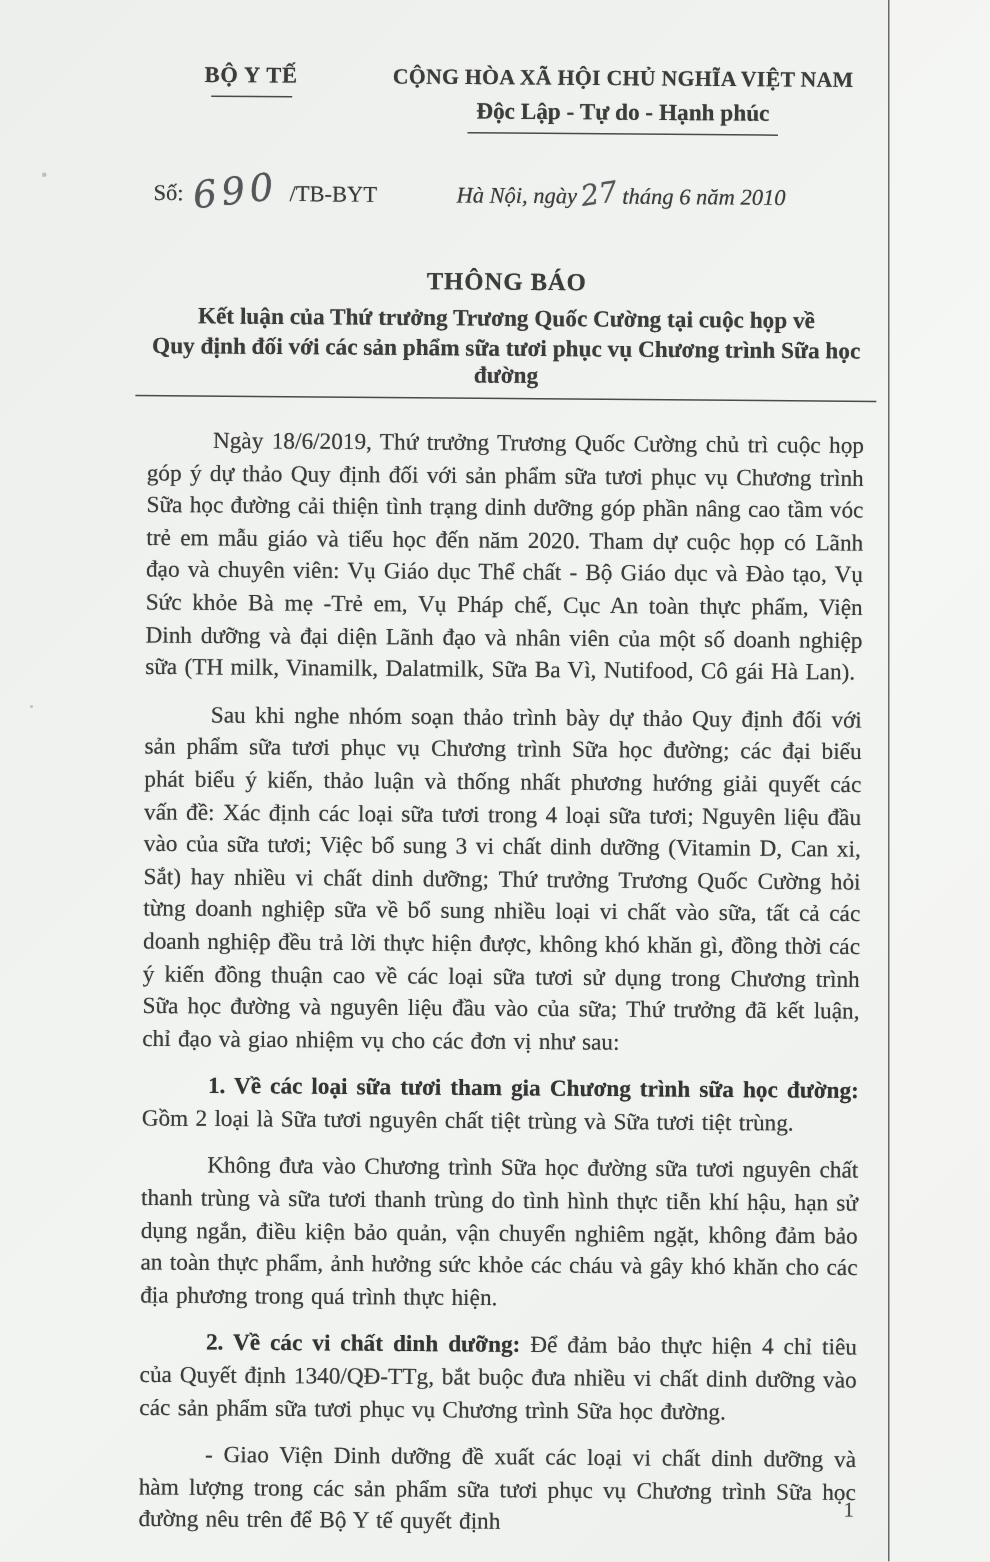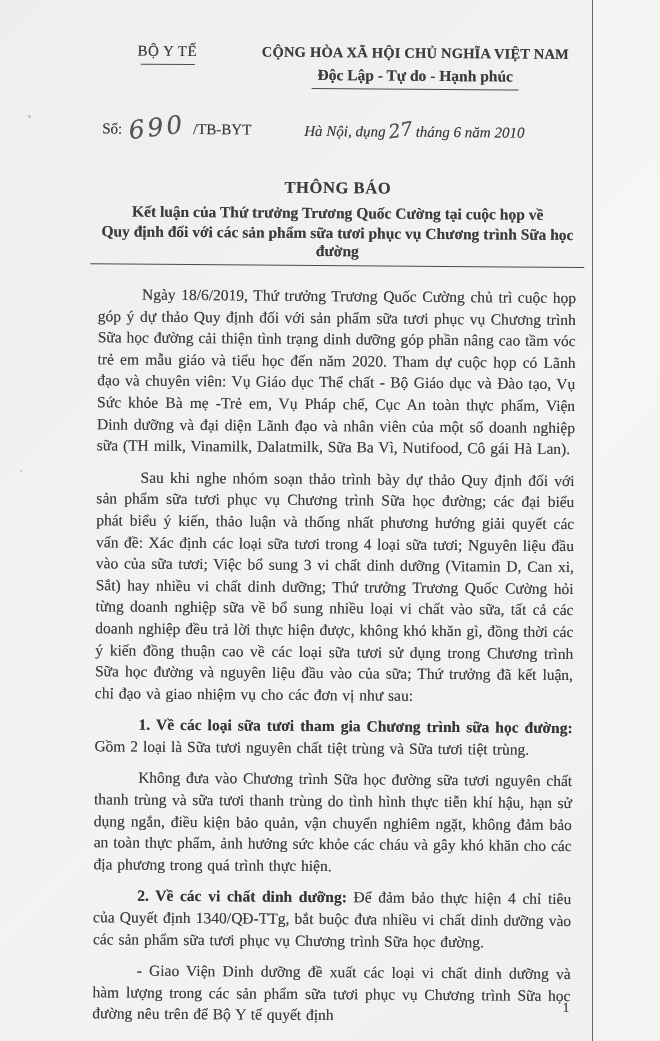--- a/index.html
+++ b/index.html
@@ -24,21 +24,21 @@
     background:rgba(255,255,255,.25);
   }
   .speck{position:absolute;background:rgba(100,100,100,.35);border-radius:50%;}
   .paper-content{
     position:absolute;left:0;top:0;width:660px;height:1041px;
     transform:rotate(0.45deg);transform-origin:60px 40px;
   }
   .ink{ text-shadow:0 0 .6px rgba(70,70,70,.65); }
   
   .org-block{position:absolute;left:110px;top:42px;width:115px;text-align:center;}
-  .org-name{font-weight:normal;font-size:15px;letter-spacing:.5px;text-align:center;}
+  .org-name{font-weight:bold;font-size:15px;letter-spacing:.5px;text-align:center;}
   .org-underline{width:54px;height:1px;background:#4a4a4a;margin:4px auto 0;}
   .republic-block{position:absolute;left:258px;top:42px;width:315px;text-align:center;}
   .republic-title{font-weight:bold;font-size:14.5px;letter-spacing:.2px;}
   .motto{display:inline-block;font-weight:bold;font-size:15.5px;margin-top:5px;
          border-bottom:1.5px solid #4a4a4a;padding:0 6px 4px;}
   .doc-number-row{position:absolute;left:103px;top:110px;font-size:15px;white-space:nowrap;}
   .hand{font-family:"DejaVu Serif", serif;font-style:italic;color:#55565a;}
   .hand-number{display:inline-block;font-size:25px;letter-spacing:3px;
                transform:rotate(-7deg) translateY(2px);margin:0 8px 0 6px;}
   .place-date-row{position:absolute;left:305px;top:116px;font-size:15px;
@@ -77,21 +77,21 @@
     <div class="republic-block">
       <div class="republic-title">CỘNG HÒA XÃ HỘI CHỦ NGHĨA VIỆT NAM</div>
       <div><span class="motto">Độc Lập - Tự do - Hạnh phúc</span></div>
     </div>
 
     <div class="doc-number-row">
       <span>Số:</span><span class="hand hand-number">690</span><span>/TB-BYT</span>
     </div>
 
     <div class="place-date-row">
-      <span>Hà Nội, dụng</span><span class="hand hand-day">27</span><span>tháng 6 năm 2010</span>
+      <span>Hà Nội, ngày</span><span class="hand hand-day">27</span><span>tháng 6 năm 2010</span>
     </div>
 
     <div class="title-block">
       <div class="title-heading">THÔNG BÁO</div>
       <div class="title-line1">Kết luận của Thứ trưởng Trương Quốc Cường tại cuộc họp về</div>
       <div><span class="title-line2">Quy định đối với các sản phẩm sữa tươi phục vụ Chương trình Sữa học đường</span></div>
     </div>
 
     <div class="body-block">
       <p class="para"><b></b><span>Ngày 18/6/2019, Thứ trưởng Trương Quốc Cường chủ trì cuộc họp góp ý dự thảo Quy định đối với sản phẩm sữa tươi phục vụ Chương trình Sữa học đường cải thiện tình trạng dinh dưỡng góp phần nâng cao tầm vóc trẻ em mẫu giáo và tiểu học đến năm 2020. Tham dự cuộc họp có Lãnh đạo và chuyên viên: Vụ Giáo dục Thể chất - Bộ Giáo dục và Đào tạo, Vụ Sức khỏe Bà mẹ -Trẻ em, Vụ Pháp chế, Cục An toàn thực phẩm, Viện Dinh dưỡng và đại diện Lãnh đạo và nhân viên của một số doanh nghiệp sữa (TH milk, Vinamilk, Dalatmilk, Sữa Ba Vì, Nutifood, Cô gái Hà Lan).</span></p>

